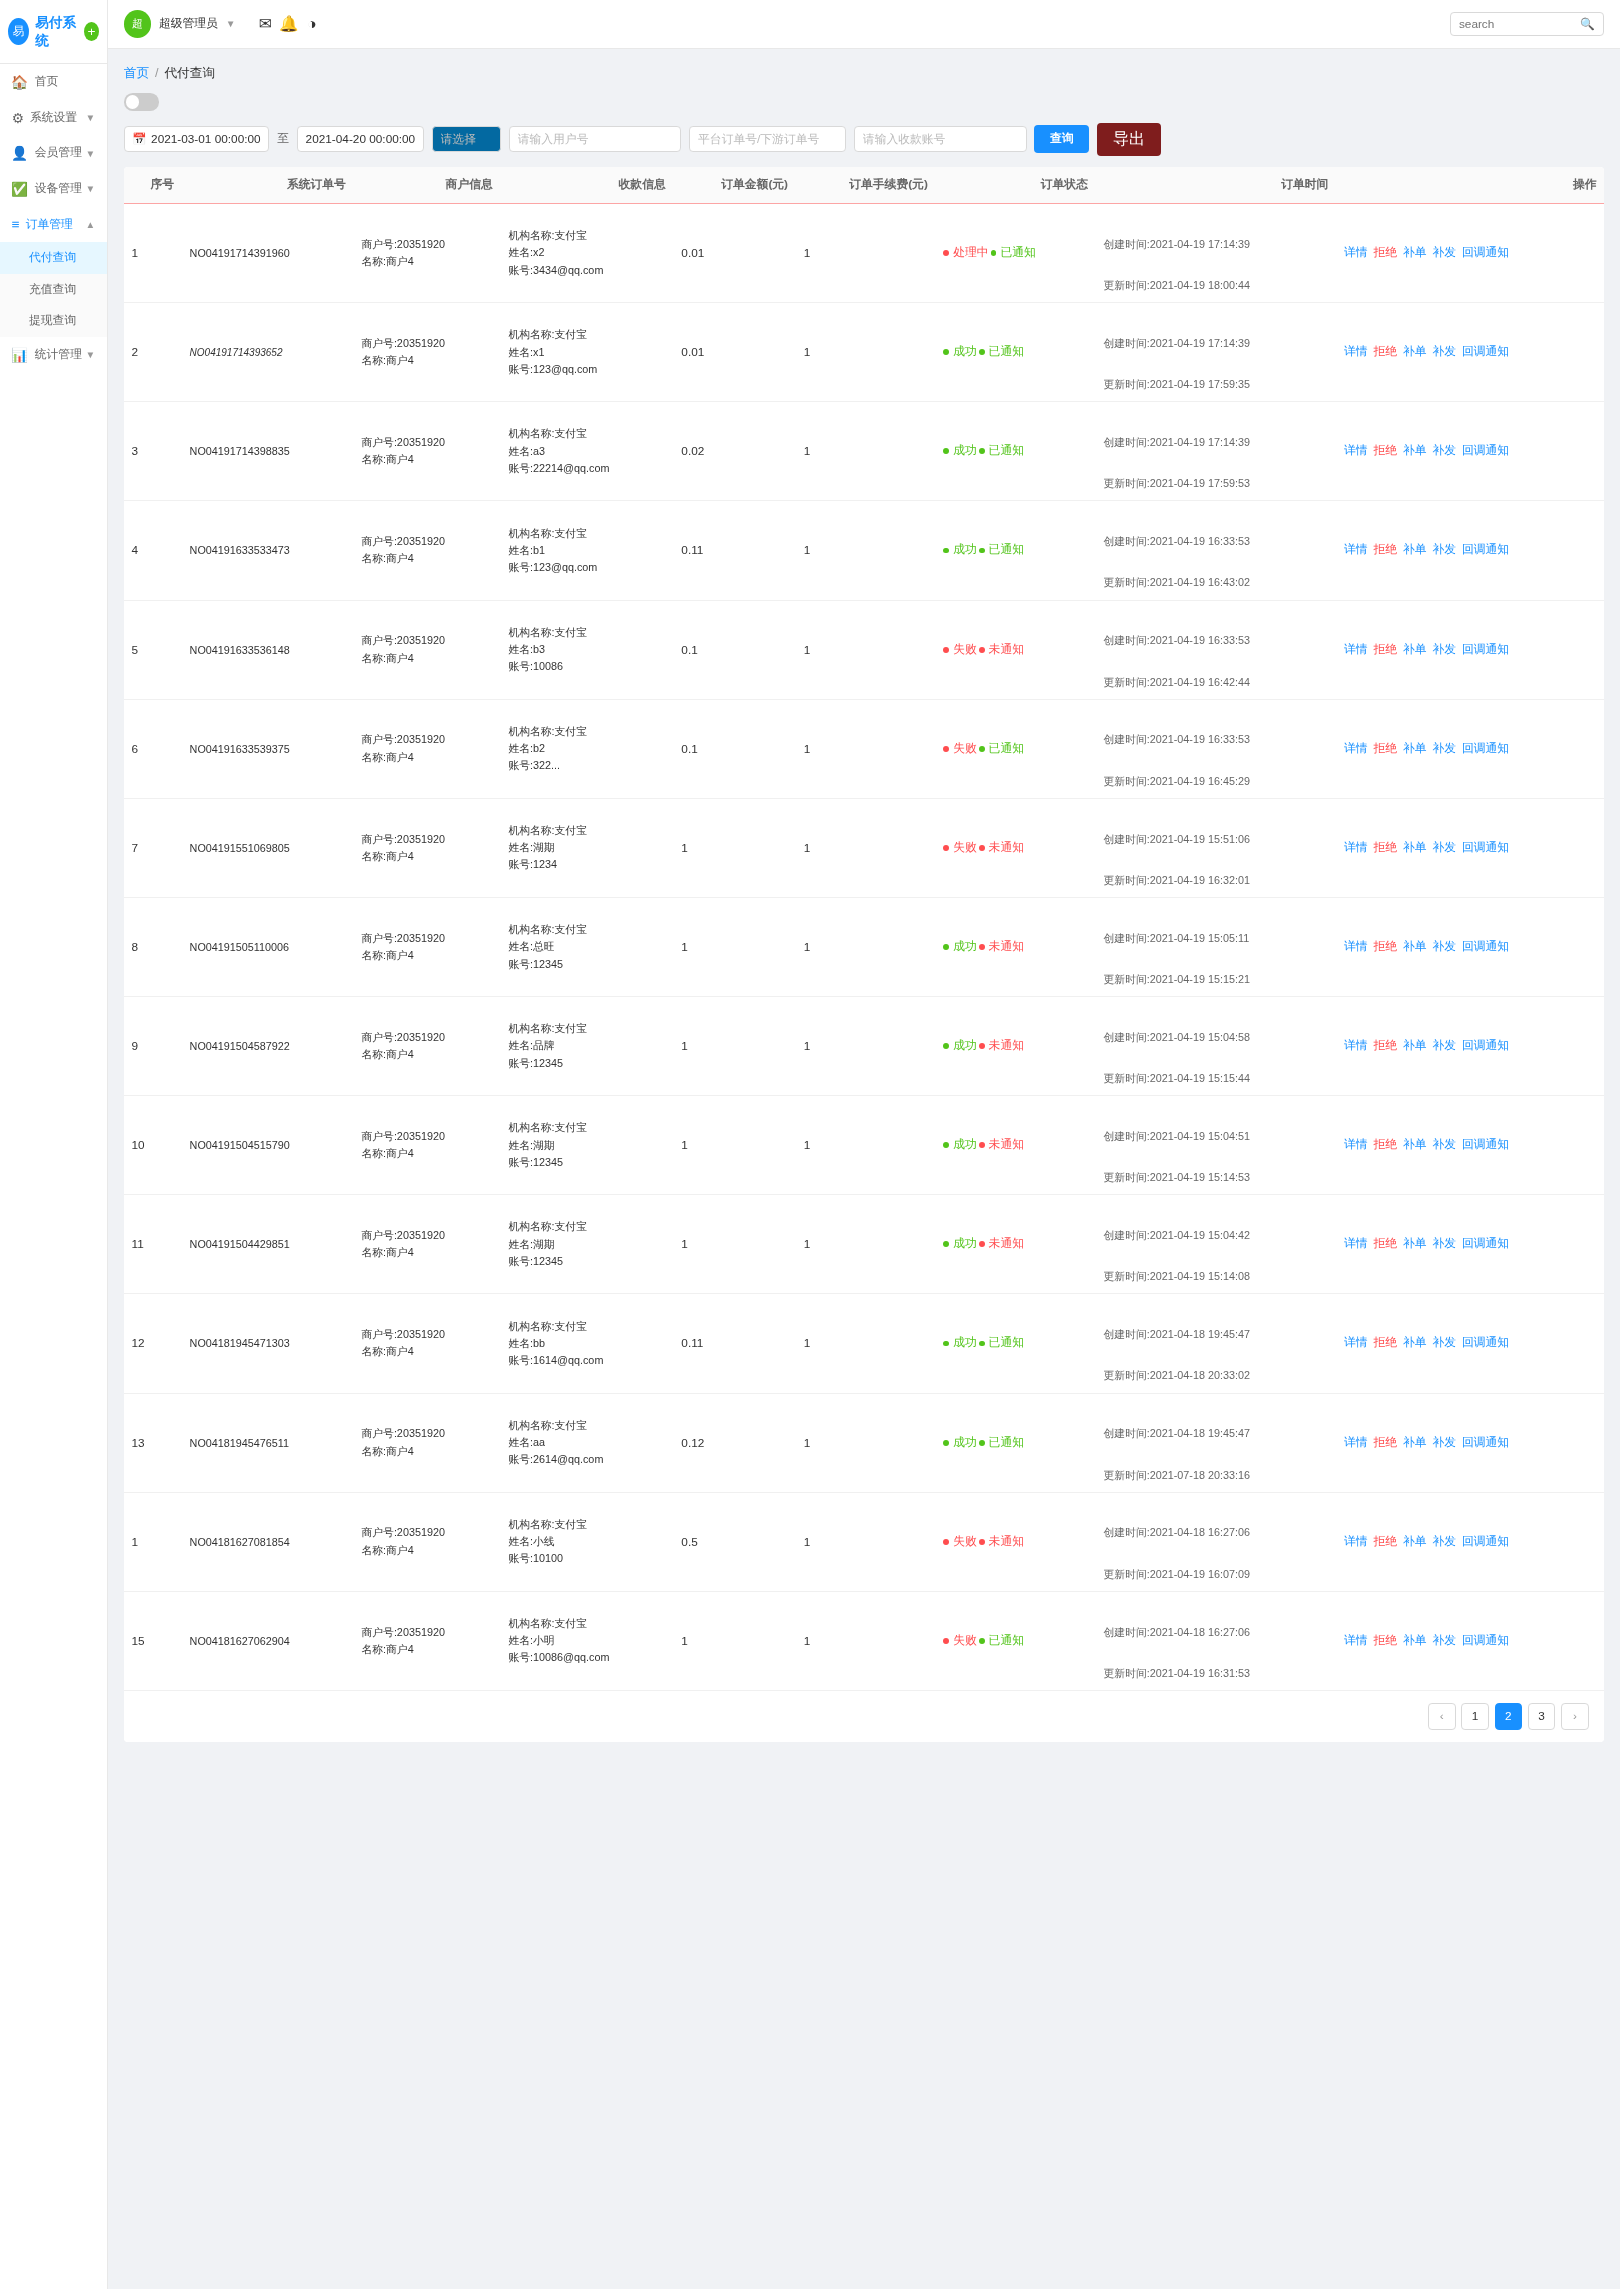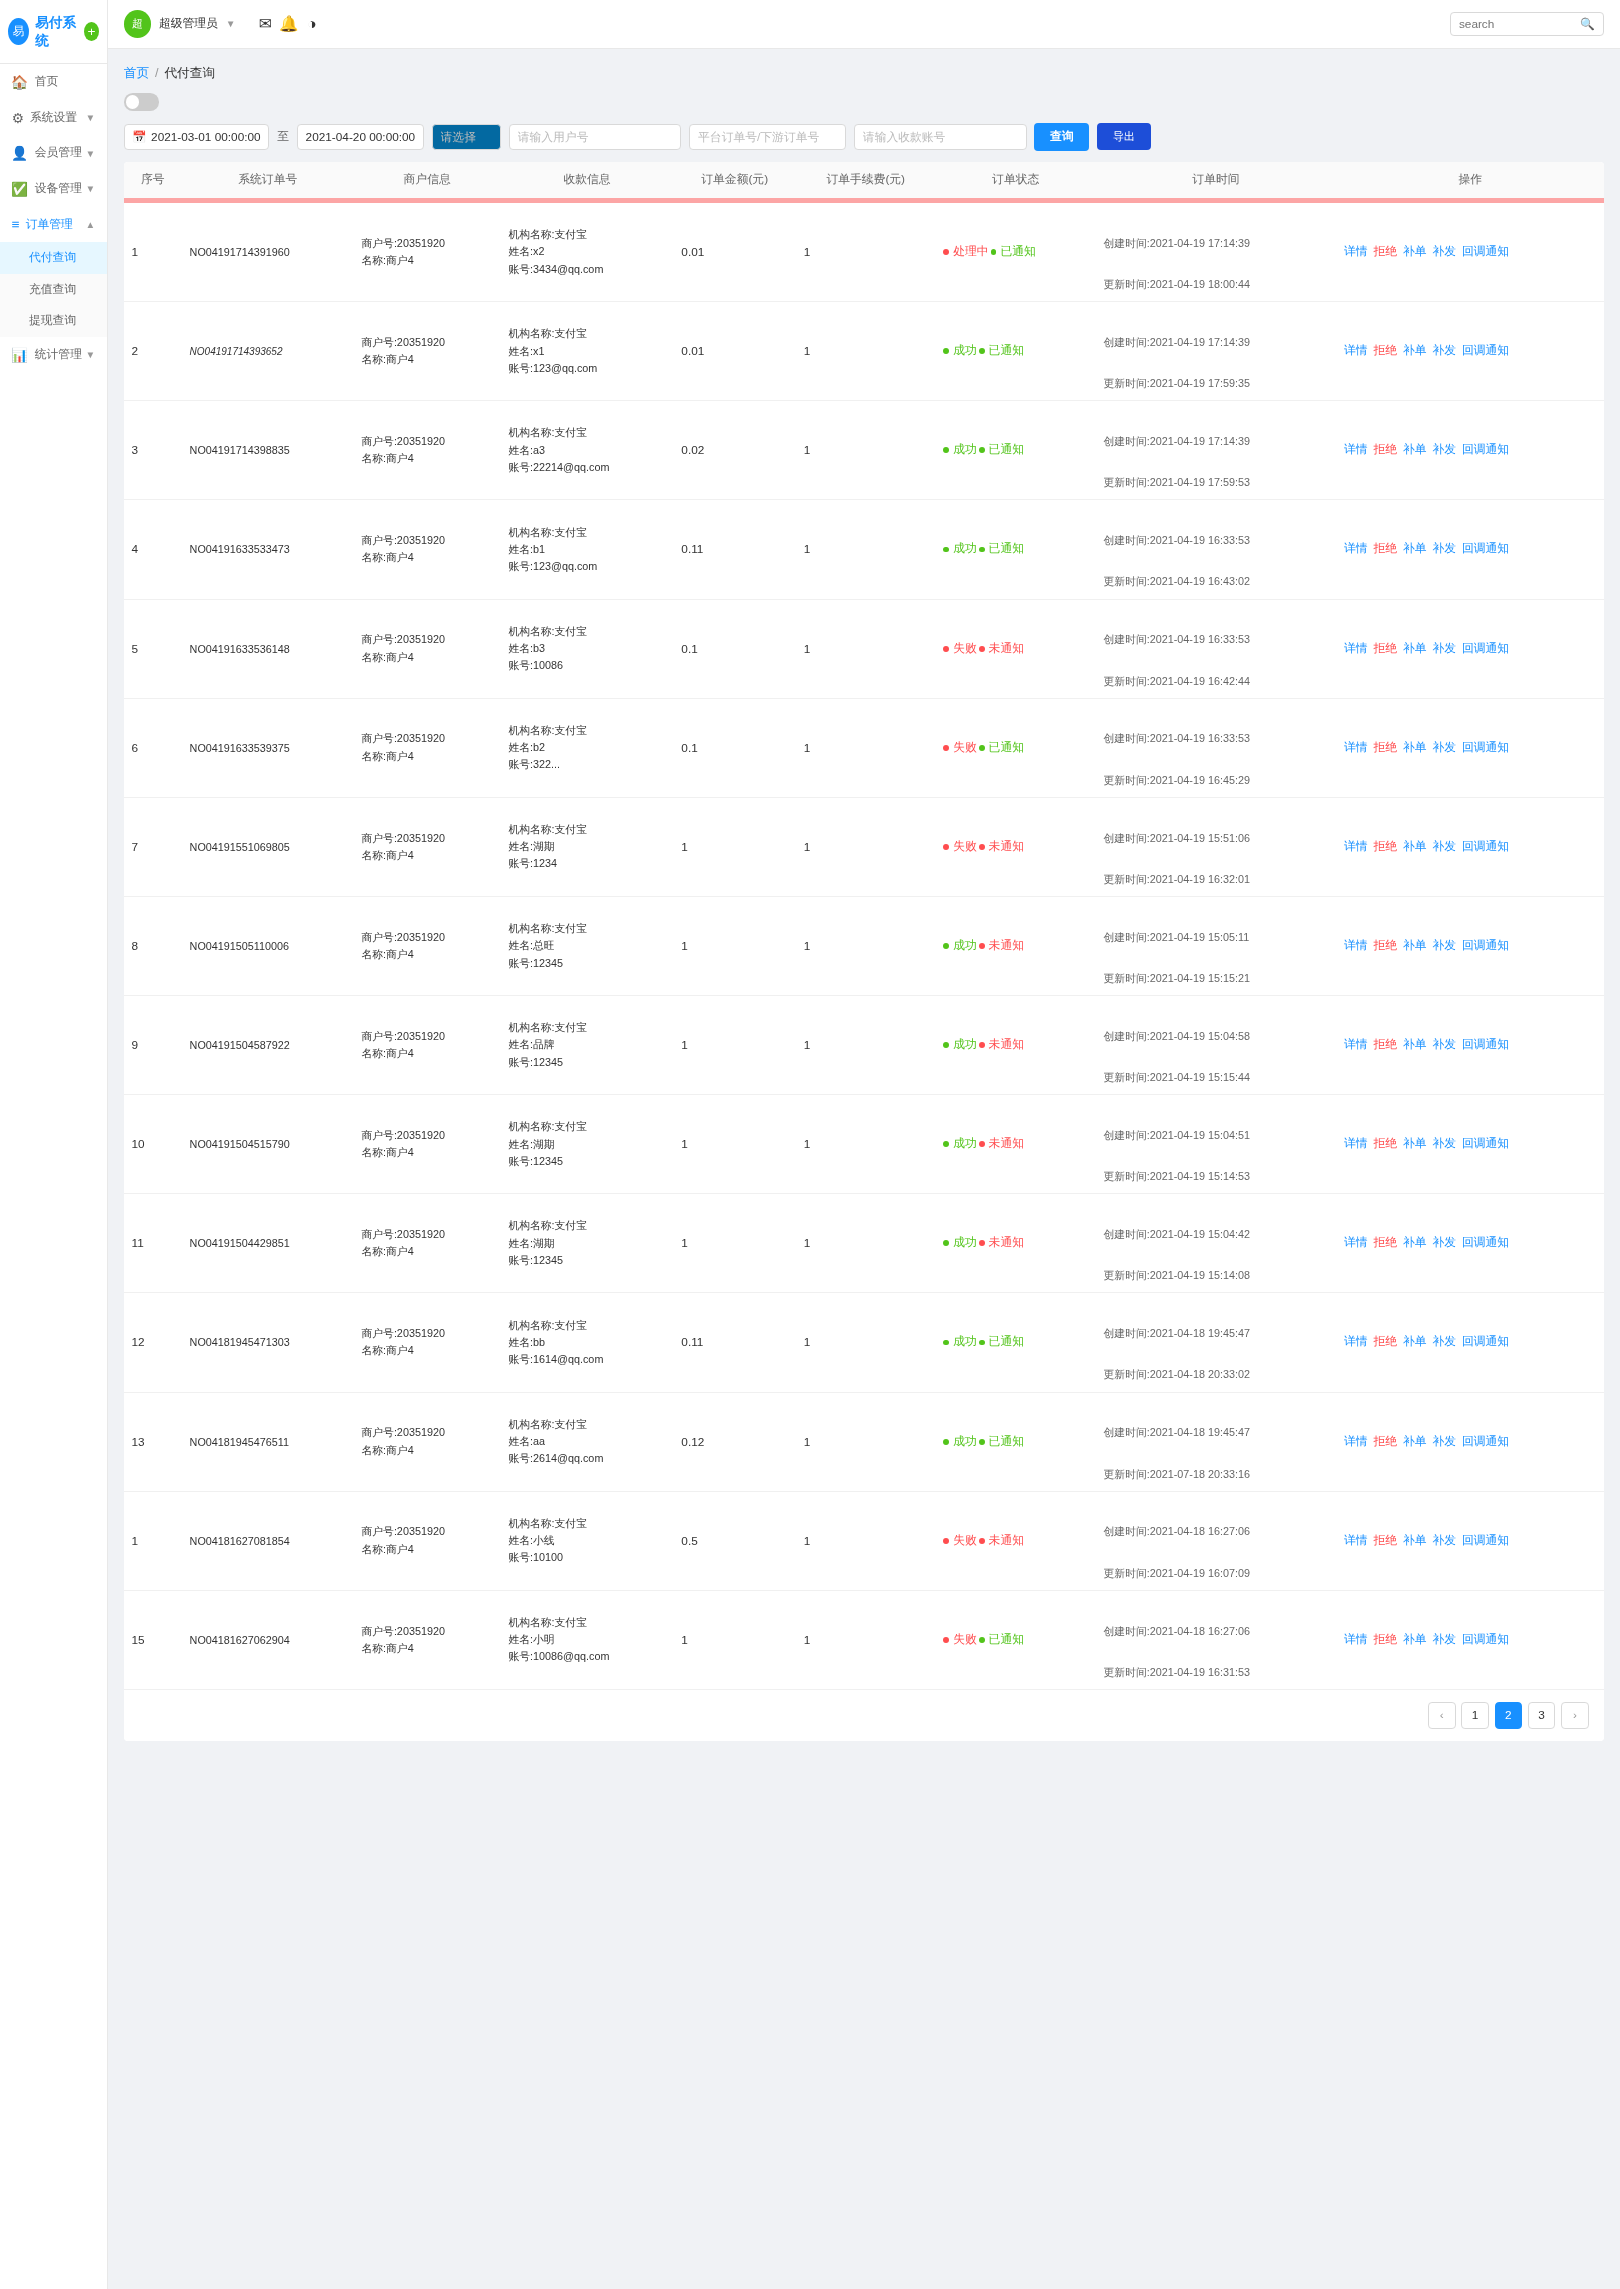--- a/index.html
+++ b/index.html
@@ -47,27 +47,27 @@
     .toggle-knob { position: absolute; width: 13.7px; height: 13.7px; background: white; border-radius: 50%; top: 2px; left: 19.6px; transition: left 0.2s; }
     
     
     .filter-bar { display: flex; align-items: center; gap: 7.8px; margin-bottom: 11.8px; flex-wrap: wrap; }
     .filter-input { border: 1px solid #d9d9d9; border-radius: 3.9px; padding: 4.9px 7.8px; font-size: 11.8px; background: #fff; color: #333; outline: none; }
     .filter-input::placeholder { color: #bbb; }
     .filter-date { display: flex; align-items: center; gap: 3.9px; border: 1px solid #d9d9d9; border-radius: 3.9px; padding: 4.9px 7.8px; background: #fff; font-size: 11.8px; }
     .filter-to { color: #666; font-size: 11.8px; }
     .filter-select { border: 1px solid #d9d9d9; border-radius: 3.9px; padding: 4.9px 23.5px 4.9px 7.8px; font-size: 11.8px; background: #0369a1; color: #bbb; outline: none; appearance: none; cursor: pointer; }
     .btn-query { background: #1890ff; color: white; border: none; border-radius: 3.9px; padding: 5.9px 15.7px; font-size: 11.8px; cursor: pointer; font-weight: bold; }
-    .btn-export { background: #1d4ed8; color: white; border: none; border-radius: 3.9px; padding: 5.9px 15.7px; font-size: 11px; cursor: pointer; }
+    .btn-export { background: #7f1d1d; color: white; border: none; border-radius: 3.9px; padding: 5.9px 15.7px; font-size: 16px; cursor: pointer; }
     
     
     .table-wrap { background: #fff; border-radius: 3.9px; overflow-x: auto; }
     table { width: 100%; border-collapse: collapse; font-size: 11.8px; min-width: 882px; }
     thead tr { background: #fafafa; }
-    th { padding: 9.8px 7.8px; text-align: center; color: #666; font-weight: normal; border-bottom: 5px solid #fca5a5; white-space: nowrap; }
+    th { padding: 9.8px 7.8px; text-align: right; color: #666; font-weight: bold; border-bottom: 1px solid #fca5a5; white-space: nowrap; }
     td { padding: 7.8px 7.8px; border-bottom: 1px solid #f0f0f0; vertical-align: middle; }
     .status-dot { display: inline-block; width: 5.9px; height: 5.9px; border-radius: 50%; margin-right: 3.9px; }
     .dot-red { background: #ff4d4f; }
     .dot-green { background: #52c41a; }
     .status-text-red { color: #ff4d4f; }
     .status-text-green { color: #52c41a; }
     .order-status { display: flex; gap: 2px; }
     .action-links { display: flex; gap: 5.9px; white-space: nowrap; }
     .action-link { color: #1890ff; cursor: pointer; font-size: 11.8px; }
     .action-link.red { color: #ff4d4f; }

